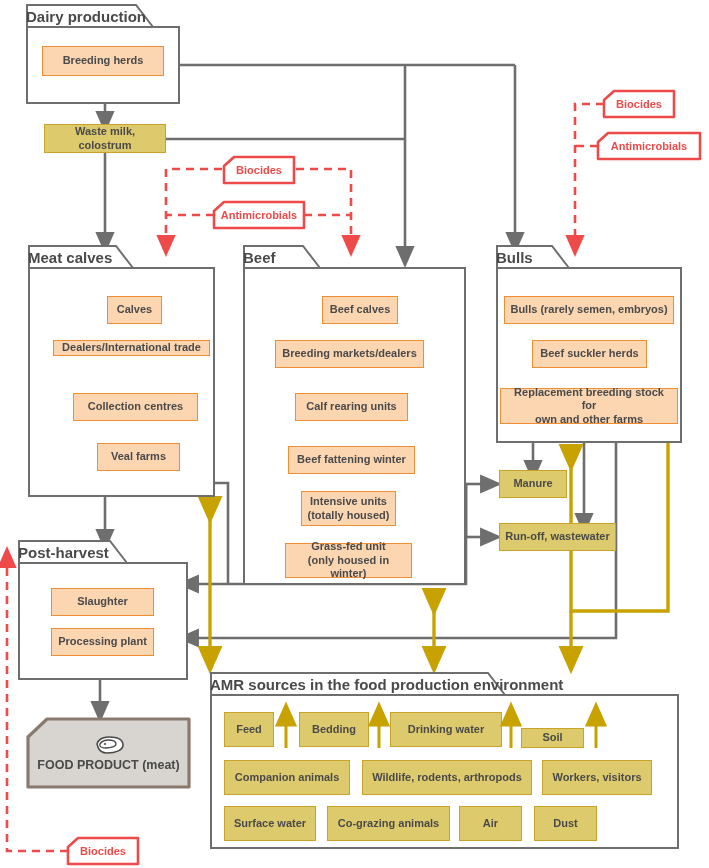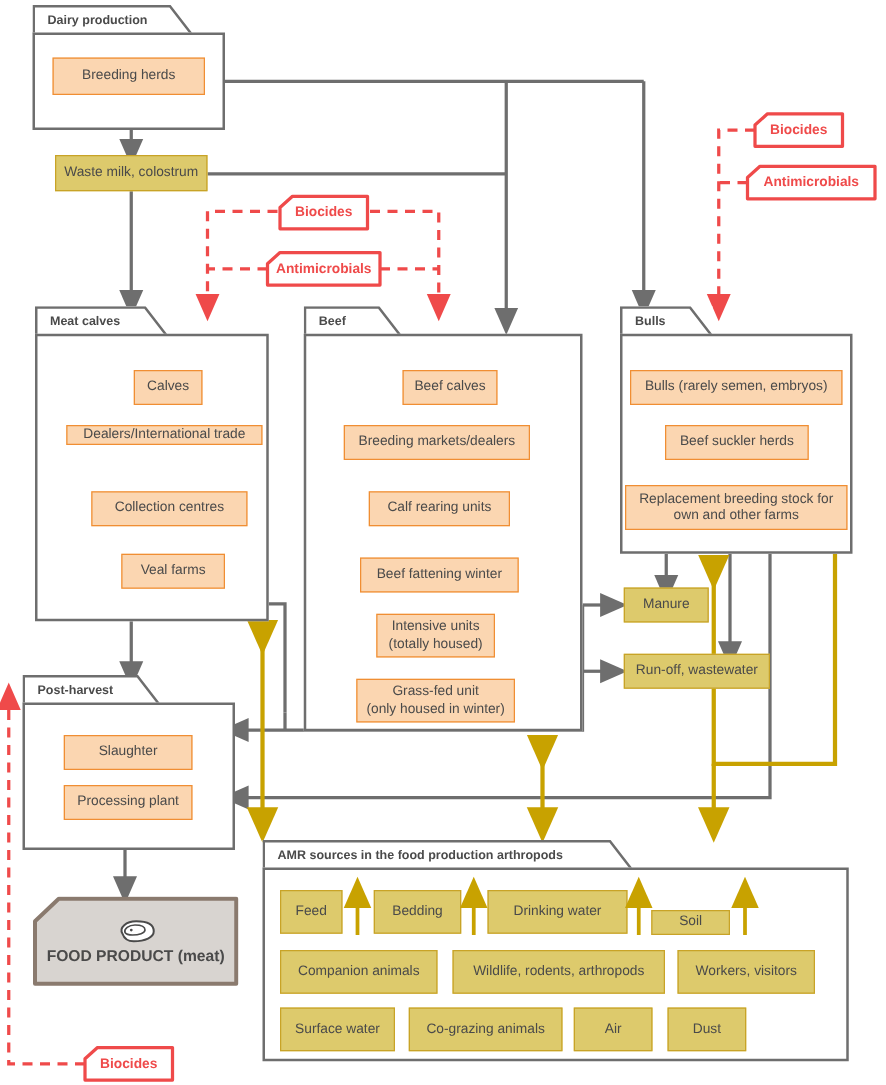--- a/index.html
+++ b/index.html
@@ -4,27 +4,27 @@
 <style>
   html,body{margin:0;padding:0;background:#ffffff;}
   body{width:709px;height:868px;font-family:"Liberation Sans",sans-serif;}
   #stage{position:relative;width:709px;height:868px;overflow:hidden;}
   svg#wires{position:absolute;left:0;top:0;width:709px;height:868px;}
 
   .grp{position:absolute;box-sizing:border-box;}
   .grp > .gbody{position:absolute;left:0;right:0;bottom:0;top:22px;
        border:2px solid #6e6e6e;background:#ffffff;box-sizing:border-box;}
   .gtab{position:absolute;left:0;top:0;height:24px;display:flex;align-items:center;
-        padding-left:12px;font-size:10px;font-weight:bold;color:#4a4a4a;
+        font-size:15px;font-weight:bold;color:#4a4a4a;
         background:#ffffff;box-sizing:border-box;}
   .gtab .tabsvg{position:absolute;left:0;top:0;}
   .gtab span{position:relative;z-index:2;white-space:nowrap;}
 
   .node{position:absolute;box-sizing:border-box;display:flex;align-items:center;
-        justify-content:center;text-align:center;font-size:11px;font-weight:normal;
+        justify-content:center;text-align:center;font-size:11px;font-weight:bold;
         color:#4a4a4a;line-height:1.22;padding:2px 5px;}
   .orange{background:#fbd6b1;border:1.6px solid #f08e33;}
   .olive{background:#ddca6c;border:1.6px solid #c8a327;}
 
   .redbox{position:absolute;box-sizing:border-box;display:flex;align-items:center;
           justify-content:center;font-size:11px;font-weight:bold;color:#ef4a4a;}
   .redbox .rbsvg{position:absolute;left:0;top:0;}
   .redbox span{position:relative;z-index:2;white-space:nowrap;}
 
   .foodprod{position:absolute;box-sizing:border-box;display:flex;flex-direction:column;
@@ -208,21 +208,21 @@
       </svg>
       <span>FOOD PRODUCT (meat)</span>
     </div>
   </div>
 
   <div class="grp" style="left:210px;top:672px;width:469px;height:177px;">
     <div class="gtab" style="width:296px;">
       <svg class="tabsvg" width="296" height="24" viewBox="0 0 296 24">
           <path d="M1,23 L1,1 L278,1 L295,23" fill="#fff" stroke="#6e6e6e" stroke-width="2"></path>
         </svg>
-      <span>AMR sources in the food production arthropods</span>
+      <span>AMR sources in the food production environment</span>
     </div>
     <div class="gbody"></div>
 
     <div class="node olive" style="left:14px;top:40px;width:50px;height:35px;">Feed</div>
     <div class="node olive" style="left:89px;top:40px;width:70px;height:35px;">Bedding</div>
     <div class="node olive" style="left:180px;top:40px;width:112px;height:35px;">Drinking water</div>
     <div class="node olive" style="left:311px;top:56px;width:63px;height:20px;">Soil</div>
 
     <svg style="position:absolute;left:0;top:0;" width="469" height="177" viewBox="0 0 469 177">
       <g stroke="#c8a200" stroke-width="3" fill="none">

